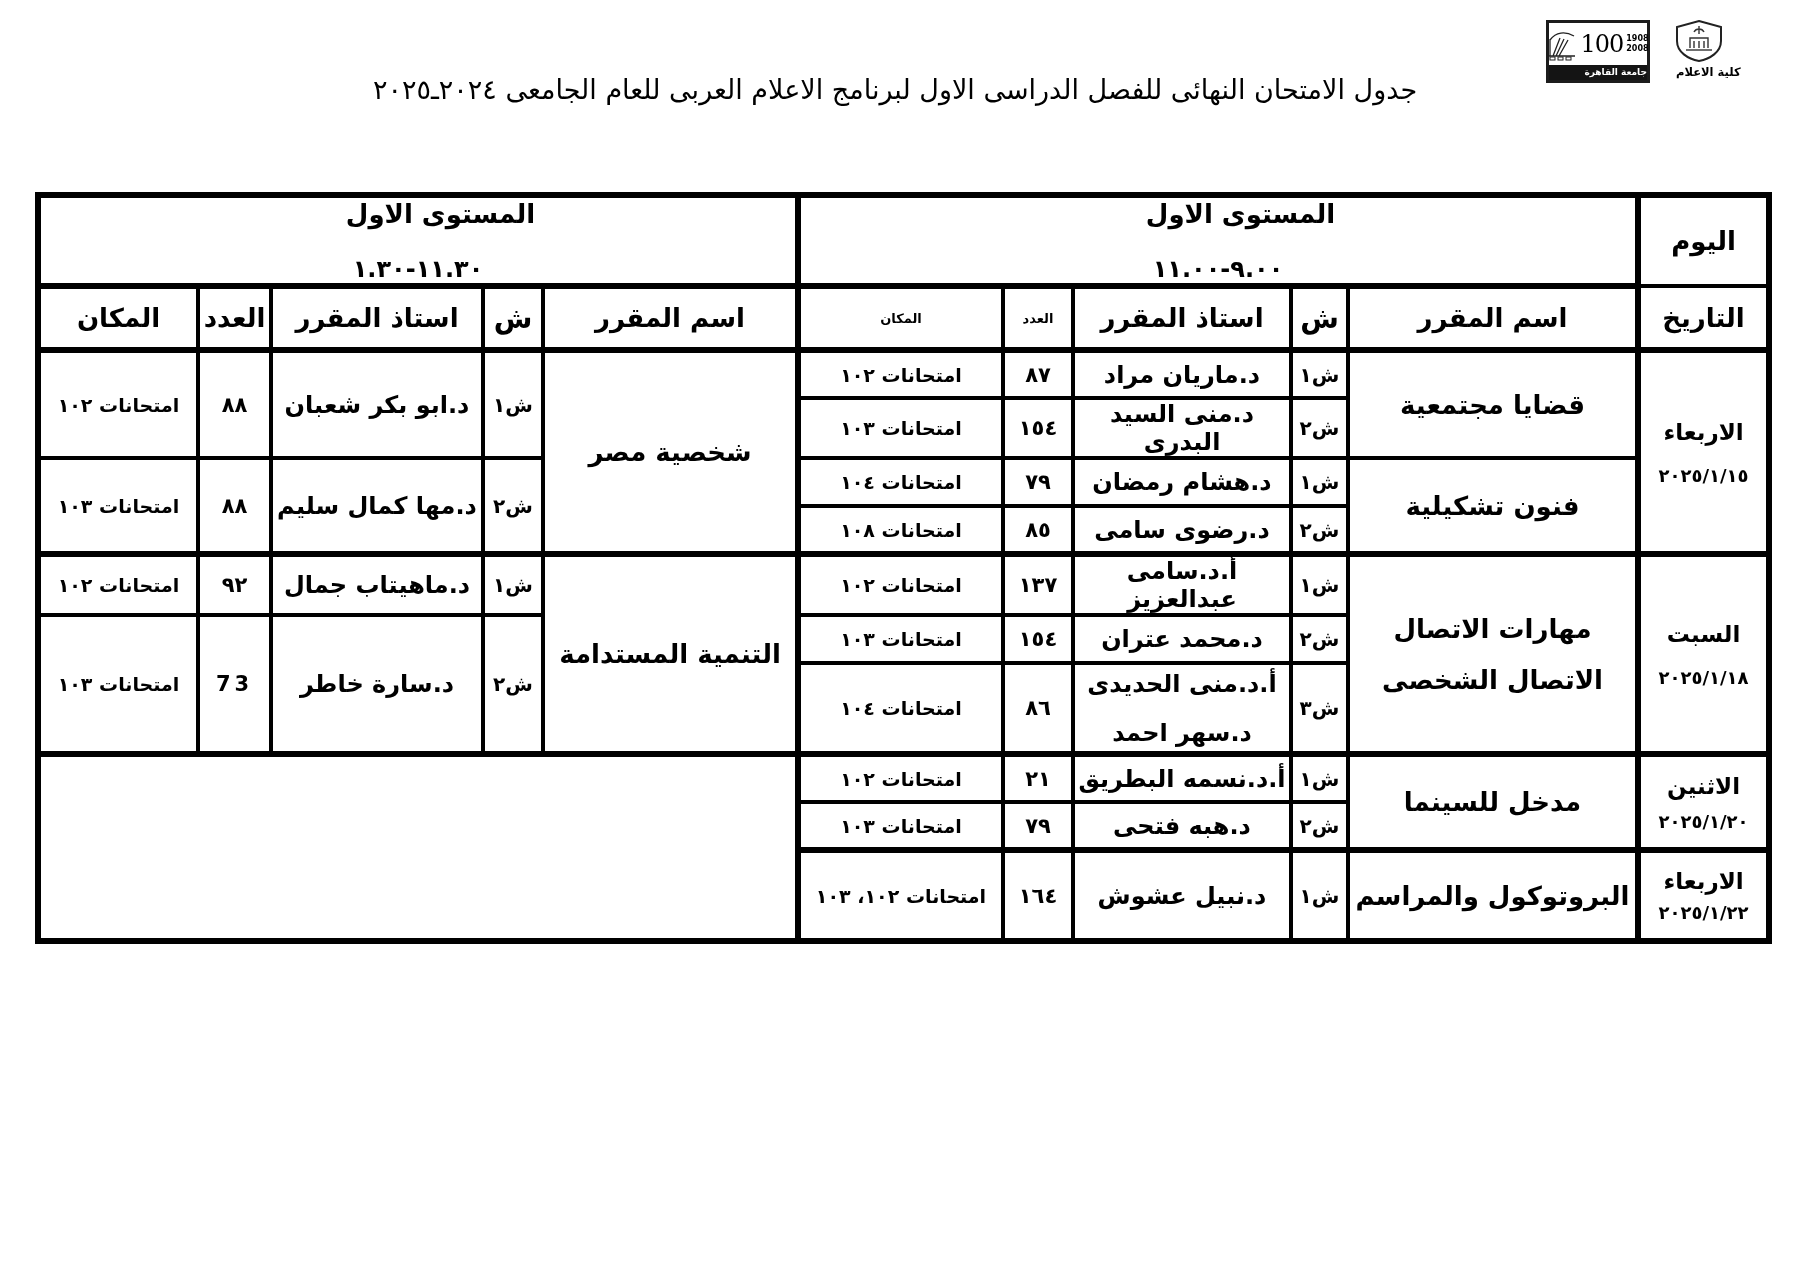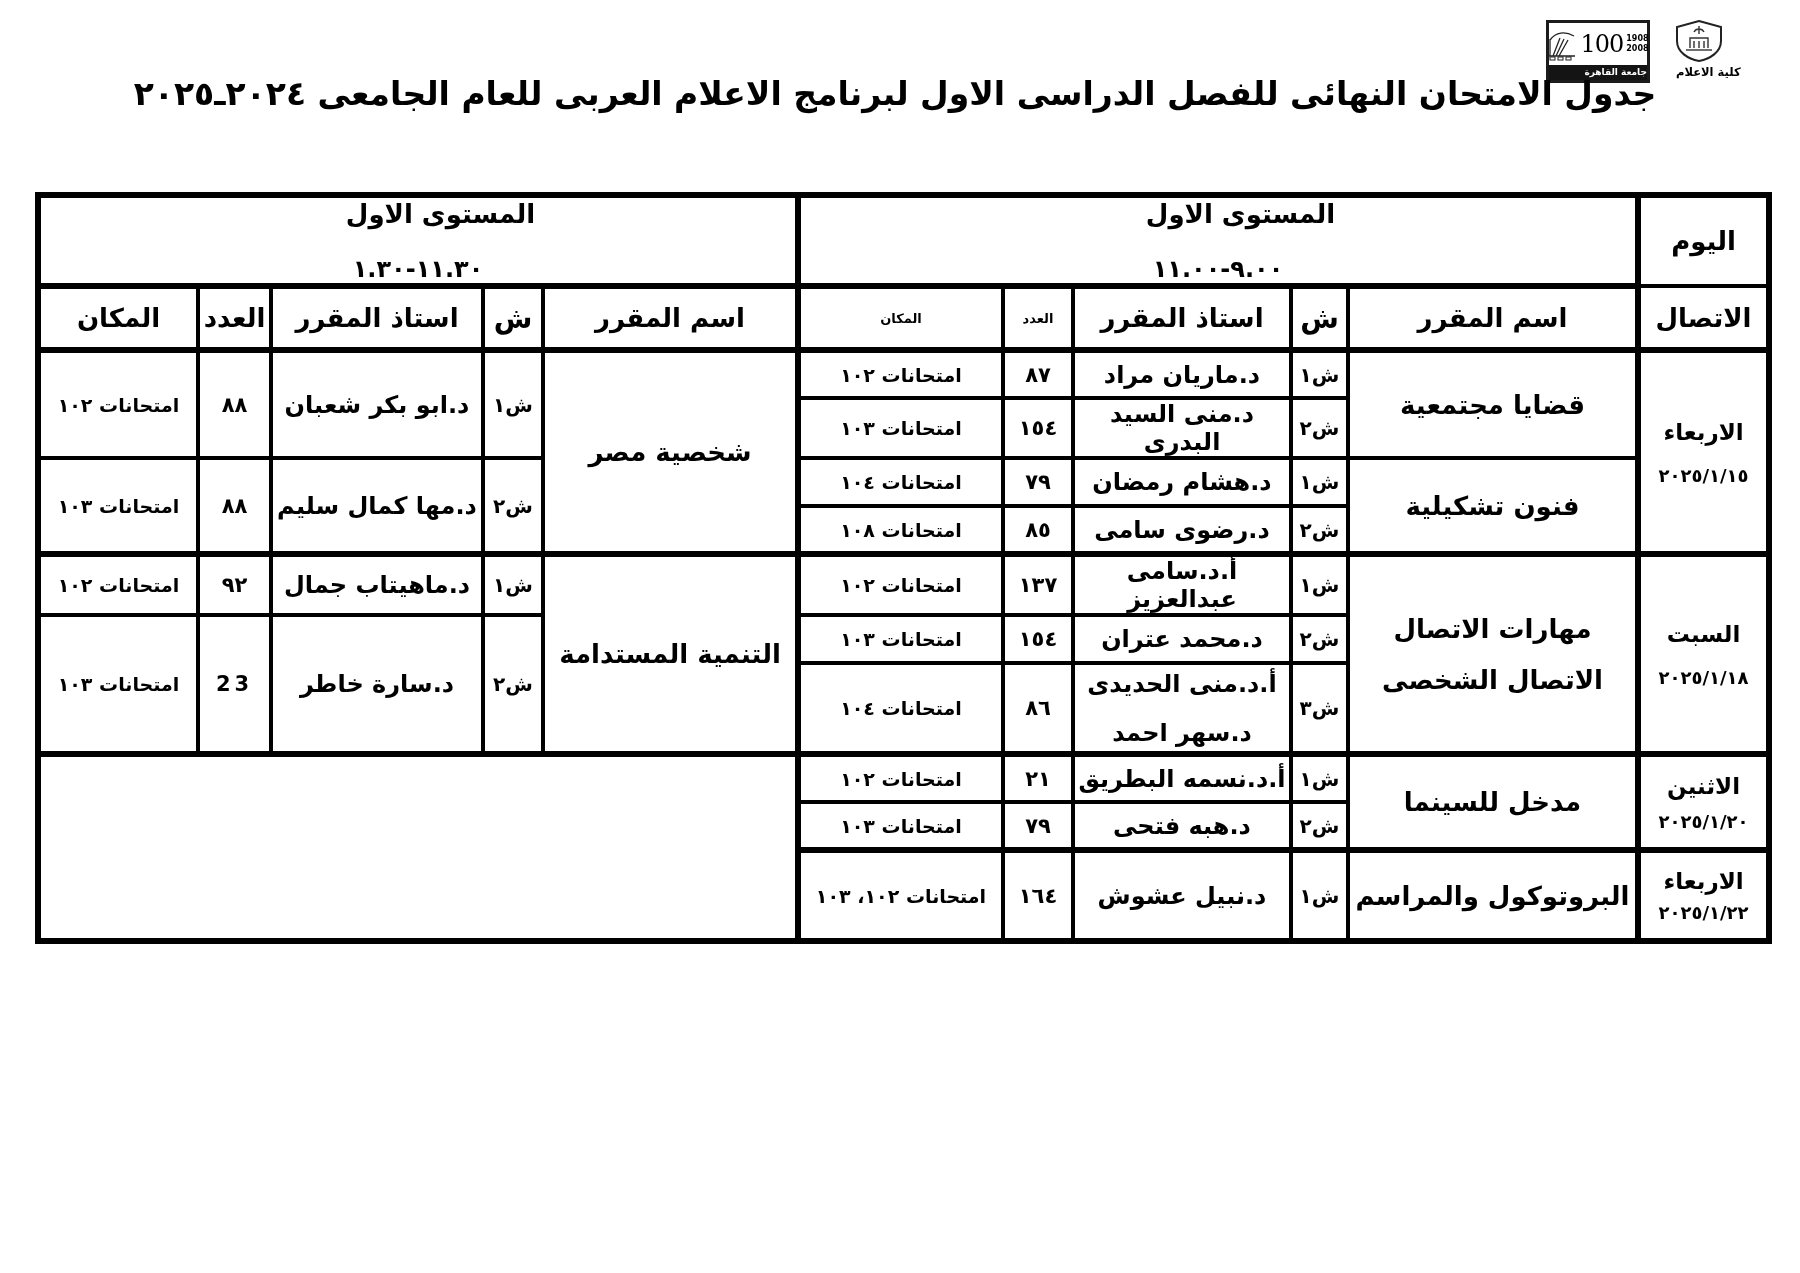--- a/index.html
+++ b/index.html
@@ -18,21 +18,21 @@
   .uni-100 { font-family:"DejaVu Serif", serif; font-size:24px; font-weight:normal; letter-spacing:-1px; line-height:1; }
   .uni-years { font-size:8px; line-height:1.2; text-align:left; }
   .uni-band { background:#141414; color:#fff; font-size:9px; text-align:right; padding:2px 0 3px; direction:rtl; }
   .fac-logo { width:72px; display:flex; flex-direction:column; align-items:flex-start; gap:3px; }
   .fac-name { font-size:11.5px; direction:rtl; }
 
   
   .title {
     position:absolute; top:74px; left:0; width:1790px;
     text-align:center; direction:rtl;
-    font-size:33px; font-weight:bold;
+    font-size:27px; font-weight:normal;
   }
 
   
   table.sched {
     position:absolute; top:192px; left:35px;
     border-collapse:collapse; table-layout:fixed;
     direction:rtl; background:#fff;
     border:6px solid #000;
   }
   .sched td, .sched th { border:4px solid #000; text-align:center; vertical-align:middle; padding:0; font-weight:bold; overflow:hidden; }
@@ -117,21 +117,21 @@
     </th>
     <th colspan="5" class="bb">
       <div class="stack g26">
         <span class="lvl">المستوى الاول</span>
         <span class="time">١١.٣٠-١.٣٠</span>
       </div>
     </th>
   </tr>
 
   <tr class="rh2">
-    <th class="hdr bl bb">الاتصال</th>
+    <th class="hdr bl bb">التاريخ</th>
     <th class="hdr bb">اسم المقرر</th>
     <th class="sec-h bb">ش</th>
     <th class="hdr bb">استاذ المقرر</th>
     <th class="hdr-sm bb">العدد</th>
     <th class="hdr-sm bb bl">المكان</th>
     <th class="hdr bb">اسم المقرر</th>
     <th class="sec-h bb">ش</th>
     <th class="hdr bb">استاذ المقرر</th>
     <th class="hdr bb">العدد</th>
     <th class="hdr bb">المكان</th>
@@ -202,21 +202,21 @@
     <td class="cnt bt">٩٢</td>
     <td class="place bt">امتحانات ١٠٢</td>
   </tr>
   <tr class="rr">
     <td class="sec">ش٢</td>
     <td class="prof">د.محمد عتران</td>
     <td class="cnt">١٥٤</td>
     <td class="place bl">امتحانات ١٠٣</td>
     <td rowspan="2" class="sec">ش٢</td>
     <td rowspan="2" class="prof">د.سارة خاطر</td>
-    <td rowspan="2" class="cnt">23</td>
+    <td rowspan="2" class="cnt">73</td>
     <td rowspan="2" class="place">امتحانات ١٠٣</td>
   </tr>
   <tr class="rt">
     <td class="sec">ش٣</td>
     <td>
       <div class="stack g30">
         <span class="prof">أ.د.منى الحديدى</span>
         <span class="prof">د.سهر احمد</span>
       </div>
     </td>

